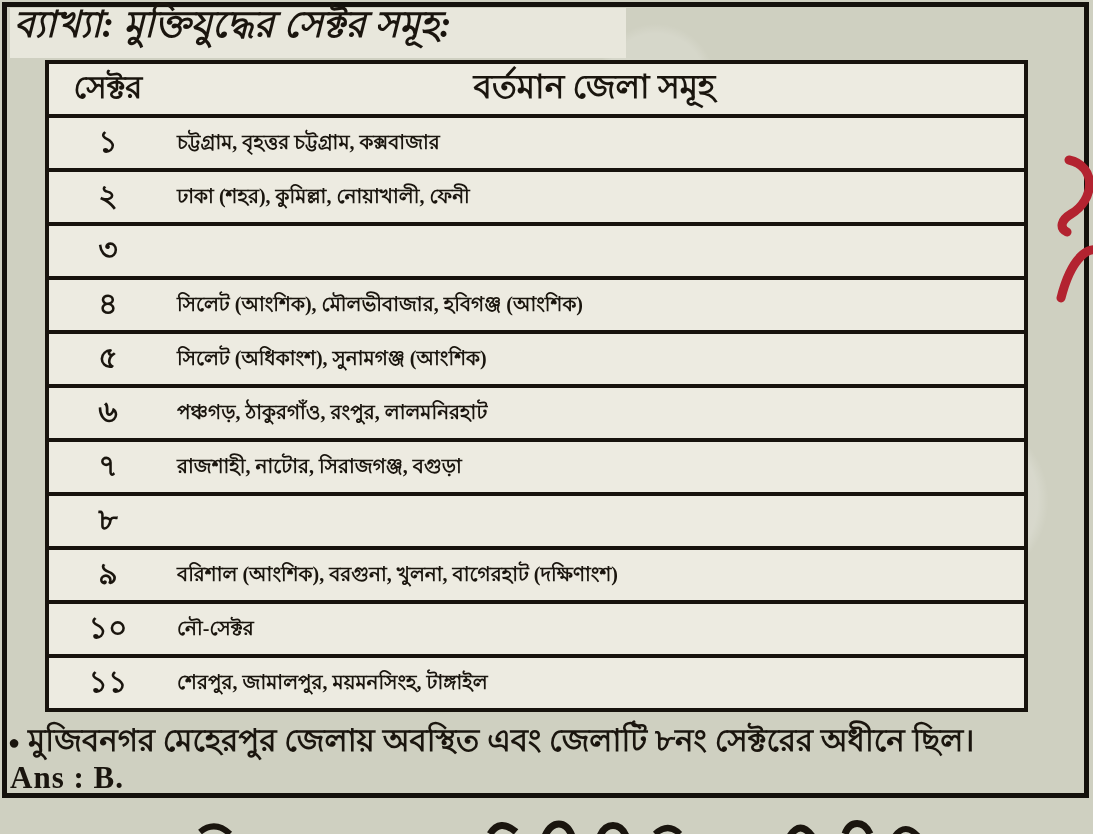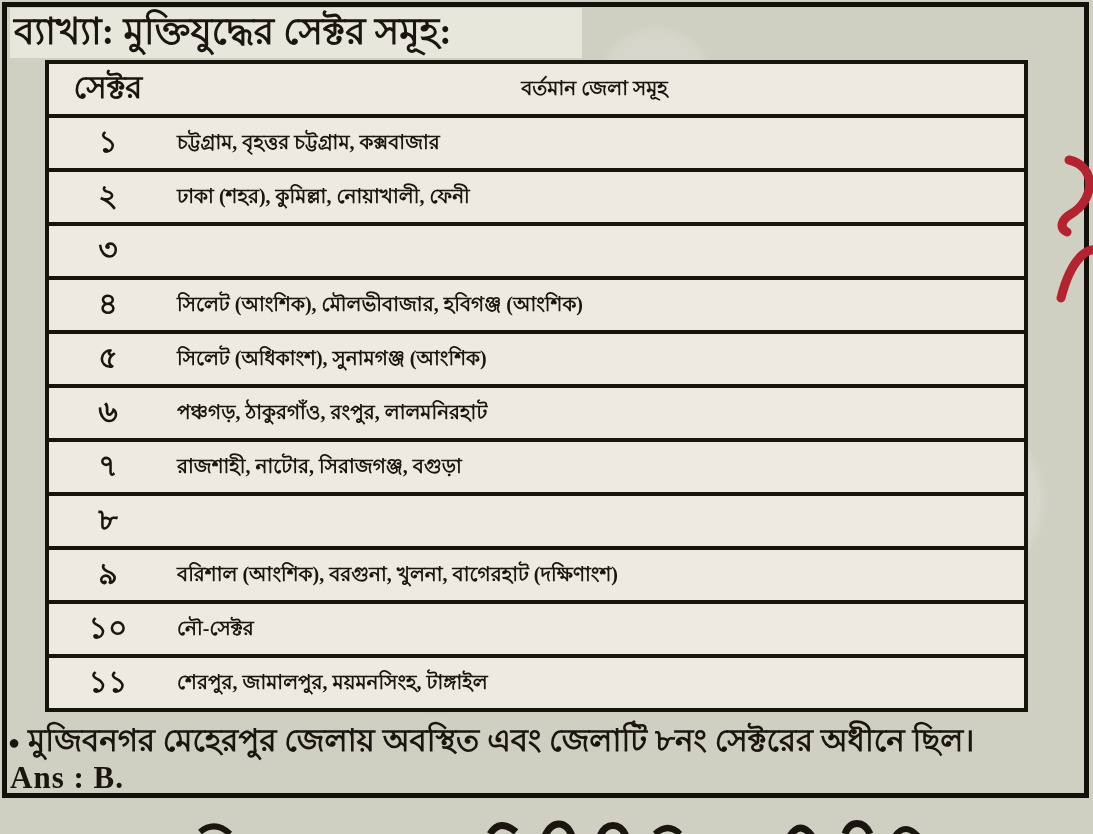--- a/index.html
+++ b/index.html
@@ -13,22 +13,22 @@
       radial-gradient(circle at 40% 78%, rgba(110,120,95,.08) 0 6%, transparent 7%),
       radial-gradient(circle at 60% 10%, rgba(255,255,255,.15) 0 5%, transparent 6%);
     font-family:"Liberation Serif","DejaVu Sans",serif;
     color:#1a150e;
   }
   .frame{
     position:absolute;left:2px;top:2px;width:1077px;height:786px;
     border:5px solid #14110c;
   }
   .heading-strip{
-    position:absolute;left:10px;top:8px;width:572px;height:50px;
-    background:#e8e7dc;display:flex;align-items:center;
+    position:absolute;left:10px;top:8px;width:616px;height:50px;
+    background:#e8e7dc;display:flex;align-items:flex-end;font-style:italic;
   }
   .heading{
     font-size:37px;font-weight:700;white-space:nowrap;letter-spacing:0;
     padding-left:4px;
   }
   .dtable{
     position:absolute;left:45px;top:60px;width:983px;
     border:4px solid #17130d;background:#17130d;
     display:flex;flex-direction:column;box-sizing:border-box;
   }
@@ -37,21 +37,21 @@
   .c1{
     width:106px;flex:0 0 106px;display:flex;align-items:center;justify-content:center;
     font-size:30px;font-weight:700;background:#edebe1;padding-left:6px;
   }
   .c2{
     flex:1;display:flex;align-items:center;padding-left:12px;
     font-size:20px;font-weight:700;white-space:nowrap;overflow:visible;
     background:#edebe1;margin-left:4px;
   }
   .hdr .c1{font-size:31px;}
-  .hdr .c2{justify-content:center;padding-left:0;font-size:20px;}
+  .hdr .c2{justify-content:center;padding-left:0;font-size:33px;}
   .note{
     position:absolute;left:8px;top:716px;width:1080px;
     font-size:31px;font-weight:700;white-space:nowrap;
     display:flex;align-items:center;gap:8px;
   }
   .bullet{font-size:20px;line-height:1;}
   .ans{
     position:absolute;left:10px;top:760px;
     font-size:31px;font-weight:700;font-family:"Liberation Serif",serif;
     letter-spacing:1px;

